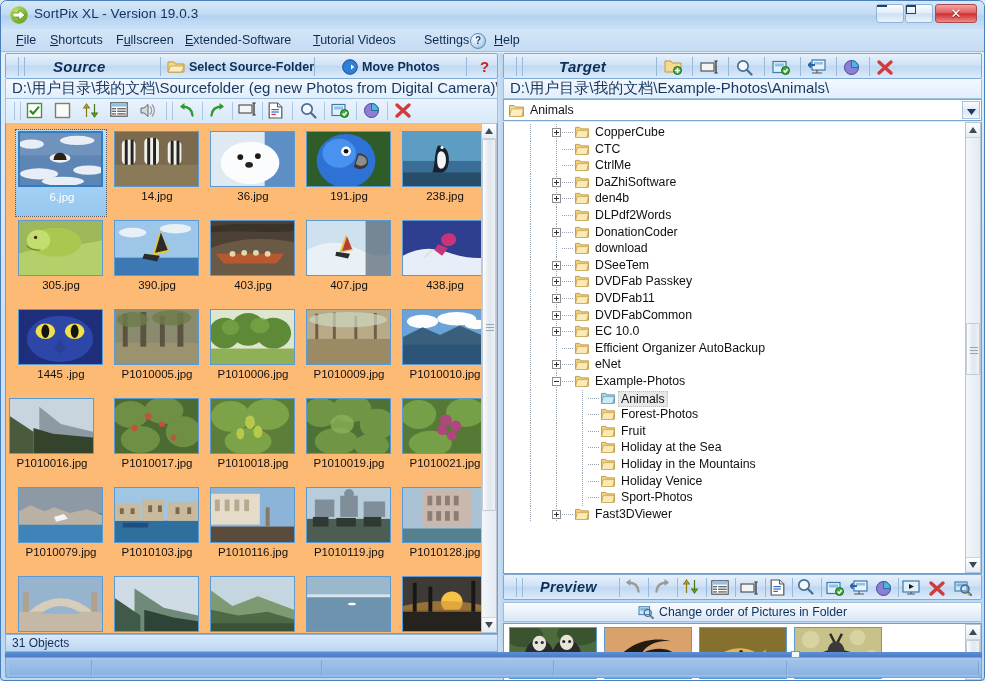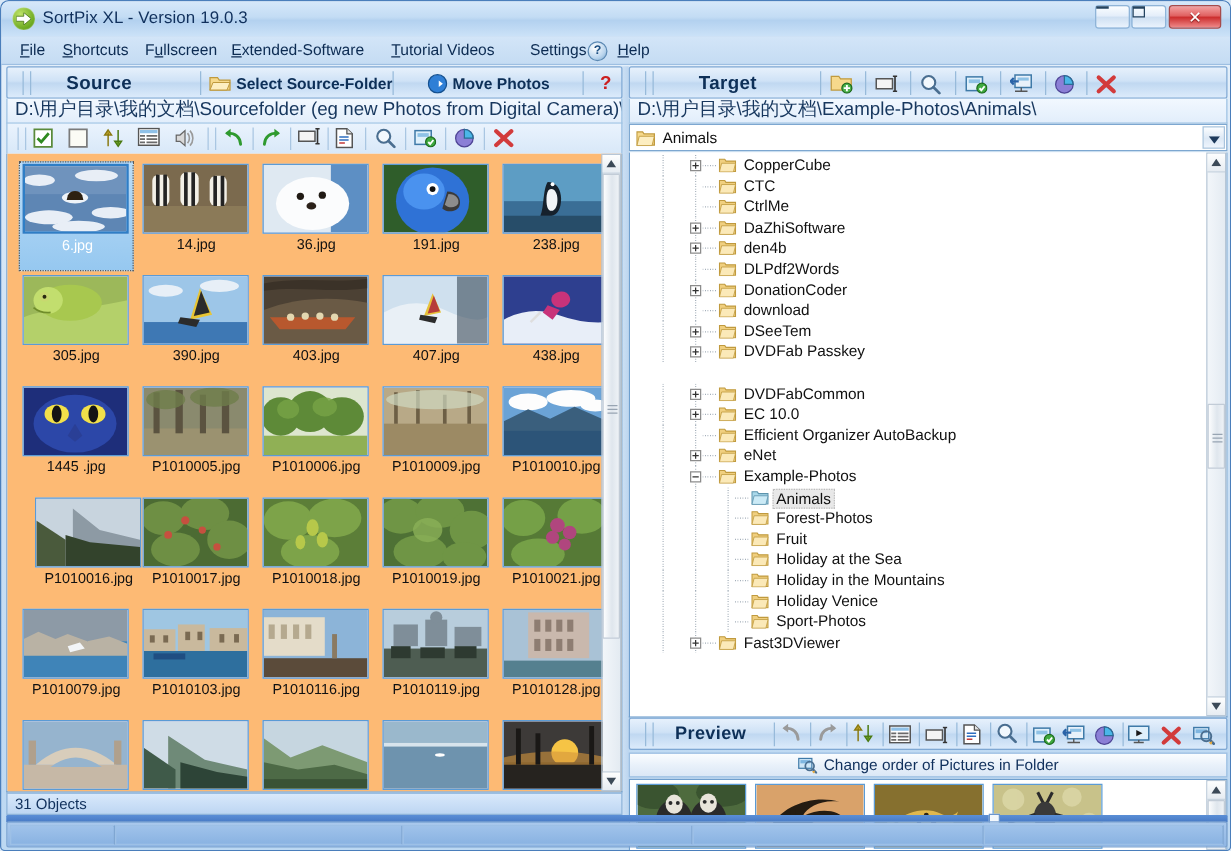--- a/index.html
+++ b/index.html
@@ -83,21 +83,21 @@
   }
   
   .hdrbar{
     position:relative;height:26px;box-sizing:border-box;
     background:linear-gradient(180deg,#e7f1fc 0%,#cfe2f6 45%,#c0d8f1 52%,#dcebfb 100%);
     border:1px solid #7fa8d4;
     border-radius:2px;
   }
   .hdr-title{
     position:absolute;top:4px;font-size:15px;font-weight:bold;color:#0d2f57;
-    font-family:"Liberation Sans",sans-serif;letter-spacing:.3px;
+    font-family:"Liberation Sans",sans-serif;letter-spacing:.3px;font-style:italic;
   }
   .sep{position:absolute;top:3px;width:1px;height:19px;background:#97bada;}
   .hbtn{
     position:absolute;top:4px;height:18px;line-height:18px;
     font-size:12.5px;font-weight:bold;color:#0d2f57;white-space:nowrap;cursor:default;
   }
   
   .pathbar{
     position:relative;height:20px;box-sizing:border-box;
     background:linear-gradient(180deg,#f2f8ff 0%,#e2eefb 100%);
@@ -635,21 +635,21 @@
                   <ellipse cx="55" cy="9" rx="20" ry="7"></ellipse>
                   <ellipse cx="75" cy="15" rx="12" ry="5"></ellipse>
                 </g>
                 <path d="M0 28l20-10 18 8 20-10 27 12v10H0z" fill="#3a5f7d"></path>
                 <rect y="36" width="85" height="20" fill="#2c5478"></rect>
               </svg>
           </div>
           <div class="cap">P1010010.jpg</div>
         </div>
 
-        <div class="thumb" style="left:19px;top:273px;">
+        <div class="thumb" style="left:0;top:273px;">
           <div class="frame">
             <svg class="ph" viewBox="0 0 85 56" preserveAspectRatio="none">
                 <rect width="85" height="56" fill="#c8d4de"></rect>
                 <path d="M30 8l22 18 33 8v22H30z" fill="#8d9aa4"></path>
                 <path d="M0 18l24 16v22H0z" fill="#4a5a3c"></path>
                 <path d="M24 30l20 6 41 4v16H24z" fill="#33432c"></path>
               </svg>
           </div>
           <div class="cap">P1010016.jpg</div>
         </div>
@@ -1090,20 +1090,31 @@
           <div class="trow" style="top: 151.4px;">
             <div class="tvert" style="left: 26px; top: 0px; height: 16.6px;"></div>
             <div class="tvert" style="left: 52px; top: 0px; height: 16.6px;"></div>
             <div class="tplus p" style="left: 48px;"></div>
             <div class="tdots" style="left: 58px; width: 11px;"></div>
             <span class="tfolder" style="left: 71px;"><svg width="14" height="12" viewBox="0 0 15 13">
                 <path d="M.5 1.5h4.6l1.1 1.6H14.5v9H.5z" fill="#f0cf7f" stroke="#c09a3e"></path>
                 <path d="M.5 12.5L2.4 5h12.1l-1.9 7.5z" fill="#fbe9b8" stroke="#c09a3e" stroke-width=".7"></path>
               </svg></span>
             <span class="tlabel" style="left: 88px;">DVDFab Passkey</span>
+          </div>
+          <div class="trow" style="top: 168px;">
+            <div class="tvert" style="left: 26px; top: 0px; height: 16.6px;"></div>
+            <div class="tvert" style="left: 52px; top: 0px; height: 16.6px;"></div>
+            <div class="tplus p" style="left: 48px;"></div>
+            <div class="tdots" style="left: 58px; width: 11px;"></div>
+            <span class="tfolder" style="left: 71px;"><svg width="14" height="12" viewBox="0 0 15 13">
+                <path d="M.5 1.5h4.6l1.1 1.6H14.5v9H.5z" fill="#f0cf7f" stroke="#c09a3e"></path>
+                <path d="M.5 12.5L2.4 5h12.1l-1.9 7.5z" fill="#fbe9b8" stroke="#c09a3e" stroke-width=".7"></path>
+              </svg></span>
+            <span class="tlabel" style="left: 88px;">DVDFab11</span>
           </div>
           <div class="trow" style="top: 184.6px;">
             <div class="tvert" style="left: 26px; top: 0px; height: 16.6px;"></div>
             <div class="tvert" style="left: 52px; top: 0px; height: 16.6px;"></div>
             <div class="tplus p" style="left: 48px;"></div>
             <div class="tdots" style="left: 58px; width: 11px;"></div>
             <span class="tfolder" style="left: 71px;"><svg width="14" height="12" viewBox="0 0 15 13">
                 <path d="M.5 1.5h4.6l1.1 1.6H14.5v9H.5z" fill="#f0cf7f" stroke="#c09a3e"></path>
                 <path d="M.5 12.5L2.4 5h12.1l-1.9 7.5z" fill="#fbe9b8" stroke="#c09a3e" stroke-width=".7"></path>
               </svg></span>

